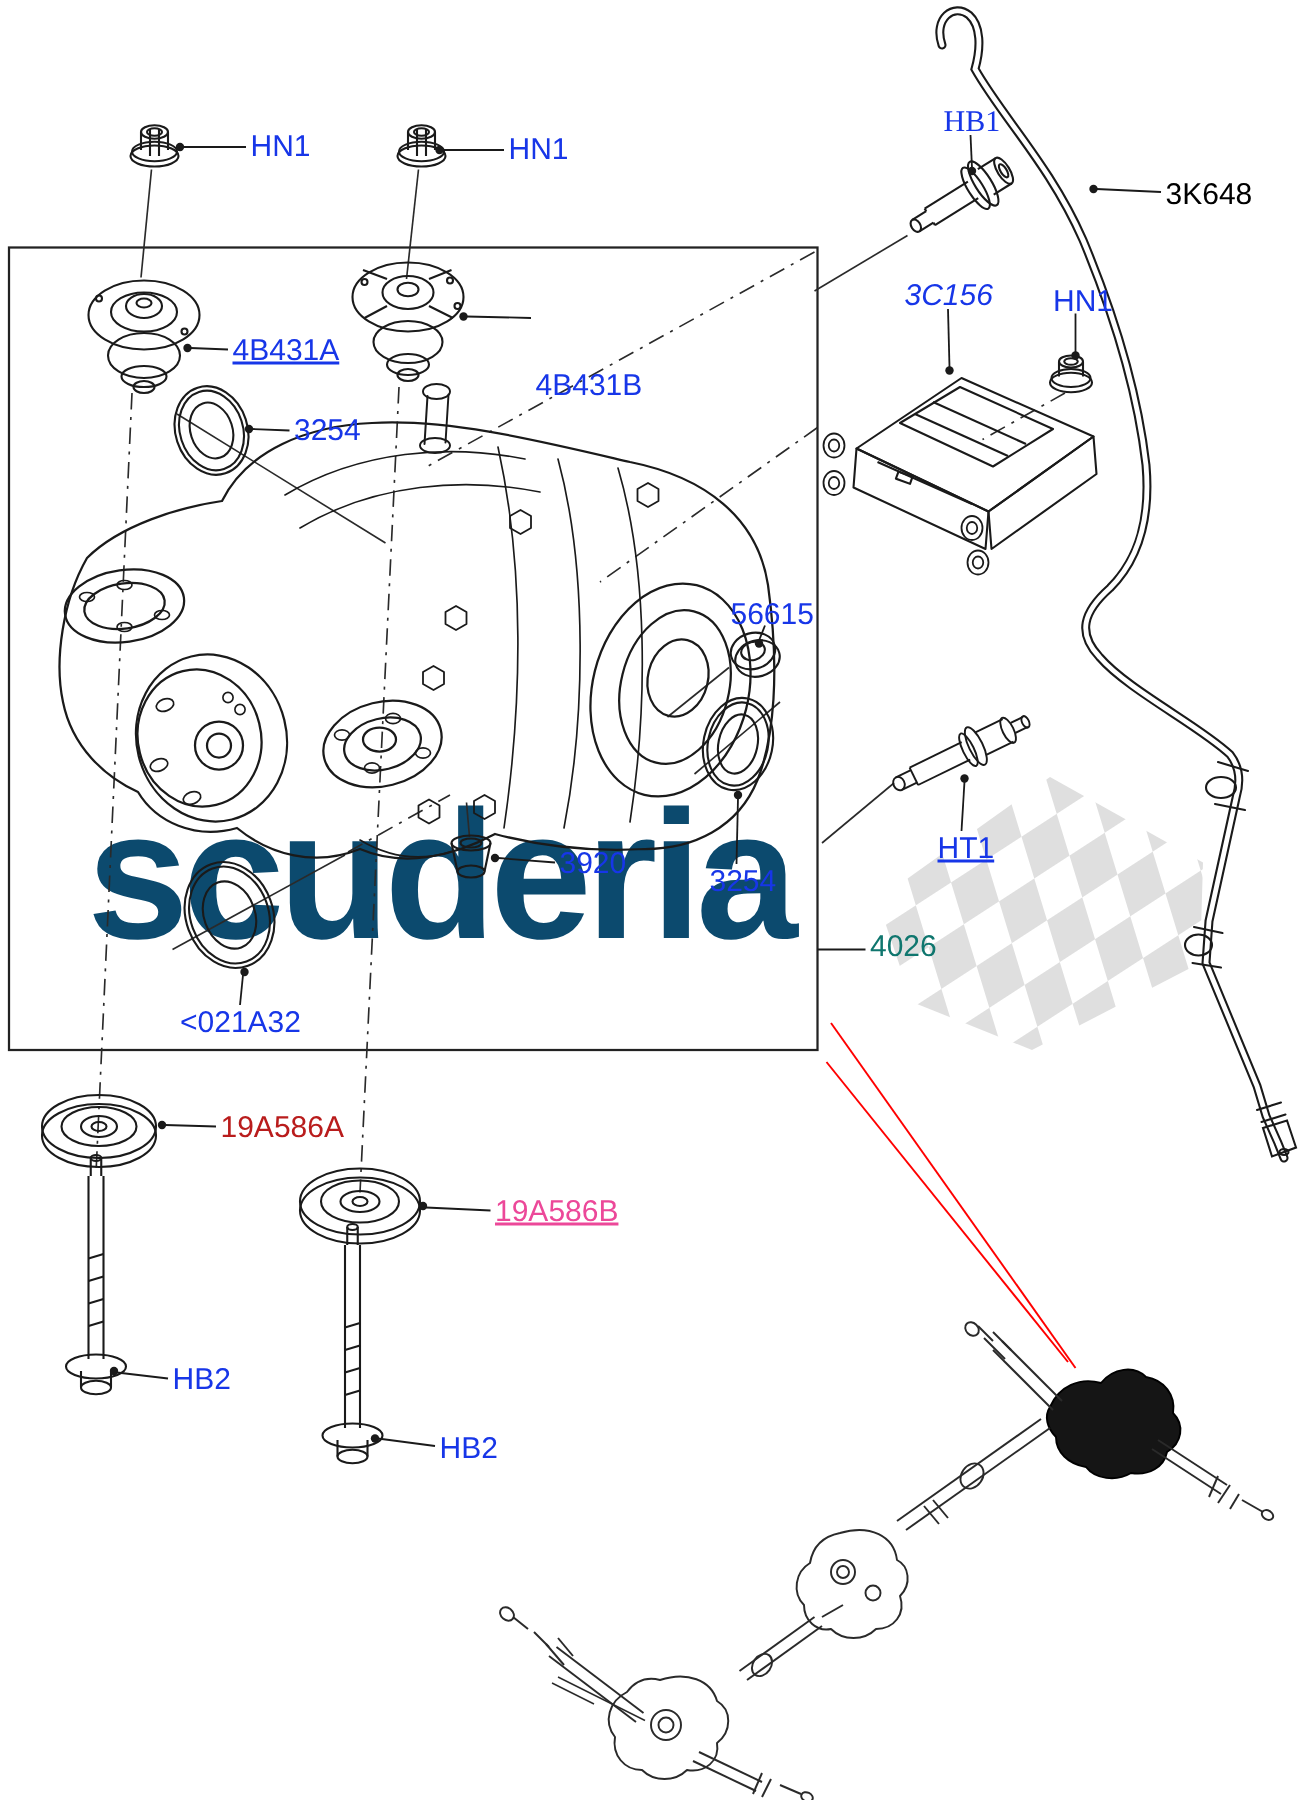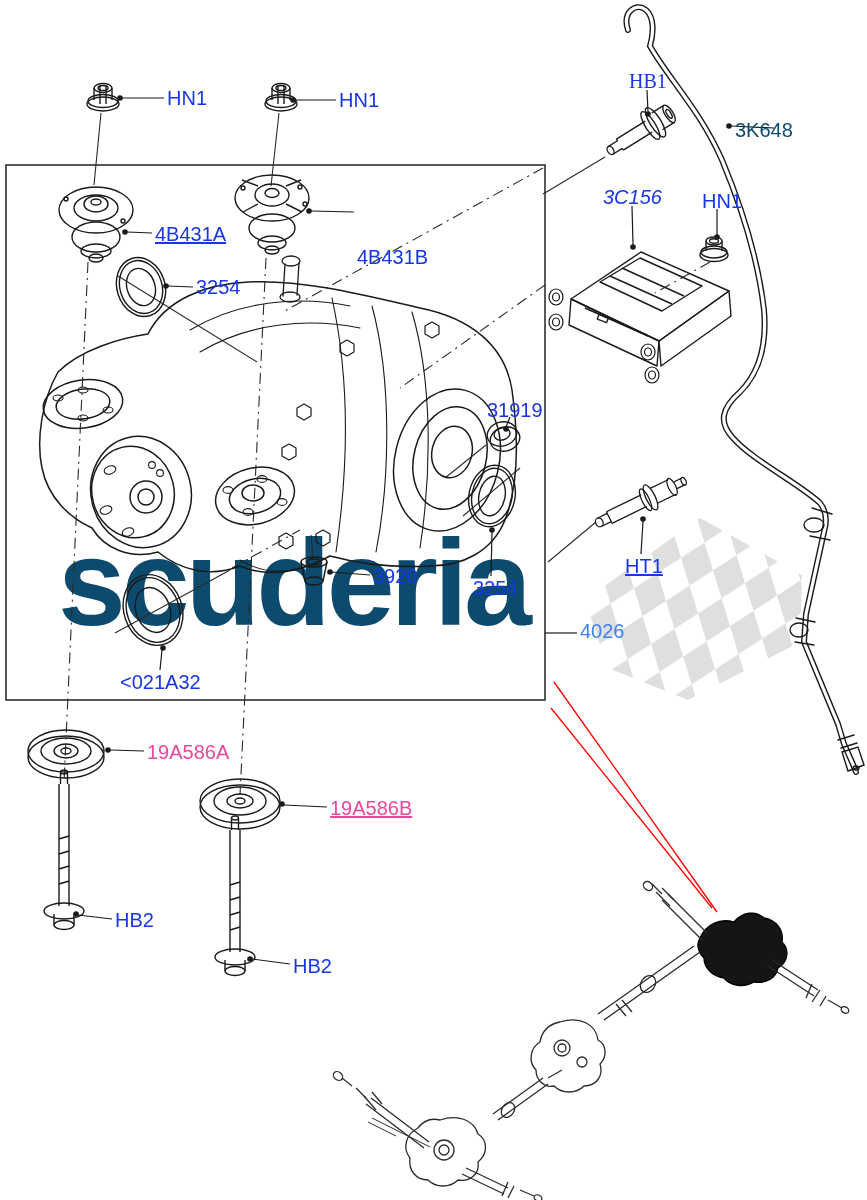--- a/index.html
+++ b/index.html
@@ -450,29 +450,29 @@
         <line x1="78" y1="915" x2="112" y2="919" stroke="#1a1a1a" stroke-width="1.2"></line>
         <circle cx="76" cy="914" r="2.8" fill="#1a1a1a"></circle>
         <line x1="252" y1="959" x2="290" y2="964" stroke="#1a1a1a" stroke-width="1.2"></line>
         <circle cx="250" cy="959" r="2.8" fill="#1a1a1a"></circle>
       </g>
   </svg>
 
 <div class="callout" style="left: 167px; top: 88px; color: rgb(23, 54, 232);">HN1</div>
     <div class="callout" style="left: 339px; top: 90px; color: rgb(23, 54, 232);">HN1</div>
     <div class="callout" style="left: 629px; top: 71px; color: rgb(23, 54, 232); font-family: Liberation Serif, serif;">HB1</div>
-    <div class="callout" style="left: 735px; top: 120px; color: #0c4a6e;">3K648</div>
+    <div class="callout" style="left: 777px; top: 120px; color: #000000;">3K648</div>
     <div class="callout" style="left: 603px; top: 187px; color: rgb(23, 54, 232); font-style: italic;">3C156</div>
     <div class="callout" style="left: 702px; top: 191px; color: rgb(23, 54, 232);">HN1</div>
     <div class="callout" style="left: 155px; top: 224px; color: rgb(23, 54, 232); text-decoration: underline;">4B431A</div>
     <div class="callout" style="left: 357px; top: 202px; color: rgb(23, 54, 232); margin-top: 45px;">4B431B</div>
     <div class="callout" style="left: 196px; top: 277px; color: rgb(23, 54, 232);">3254</div>
-    <div class="callout" style="left: 487px; top: 400px; color: rgb(23, 54, 232);">31919</div>
+    <div class="callout" style="left: 487px; top: 400px; color: rgb(23, 54, 232);">56615</div>
     <div class="callout" style="left: 373px; top: 566px; color: rgb(23, 54, 232);">3920</div>
     <div class="callout" style="left: 473px; top: 578px; color: rgb(23, 54, 232);">3254</div>
     <div class="callout" style="left: 625px; top: 556px; color: rgb(23, 54, 232); text-decoration: underline;">HT1</div>
-    <div class="callout" style="left: 580px; top: 621px; color: #3b82f6; text-align: right;">4026</div>
+    <div class="callout" style="left: 580px; top: 621px; color: #0f766e; text-align: right;">4026</div>
     <div class="callout" style="left: 120px; top: 672px; color: rgb(23, 54, 232);">&lt;021A32</div>
-    <div class="callout" style="left: 147px; top: 742px; color: #ec4899;">19A586A</div>
+    <div class="callout" style="left: 147px; top: 742px; color: #b91c1c;">19A586A</div>
     <div class="callout" style="left: 330px; top: 798px; color: #ec4899; text-decoration: underline;">19A586B</div>
     <div class="callout" style="left: 115px; top: 910px; color: rgb(23, 54, 232);">HB2</div>
     <div class="callout" style="left: 293px; top: 956px; color: rgb(23, 54, 232);">HB2</div>
   </div>
 
 </body></html>

